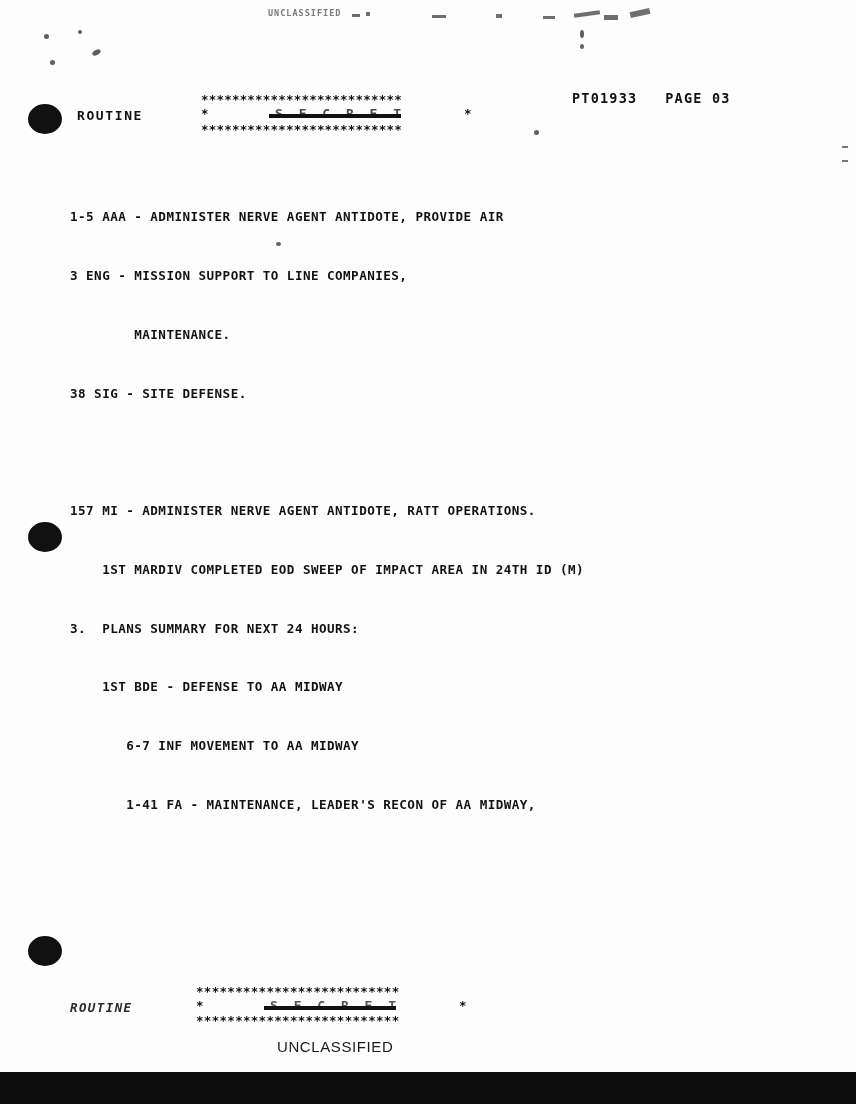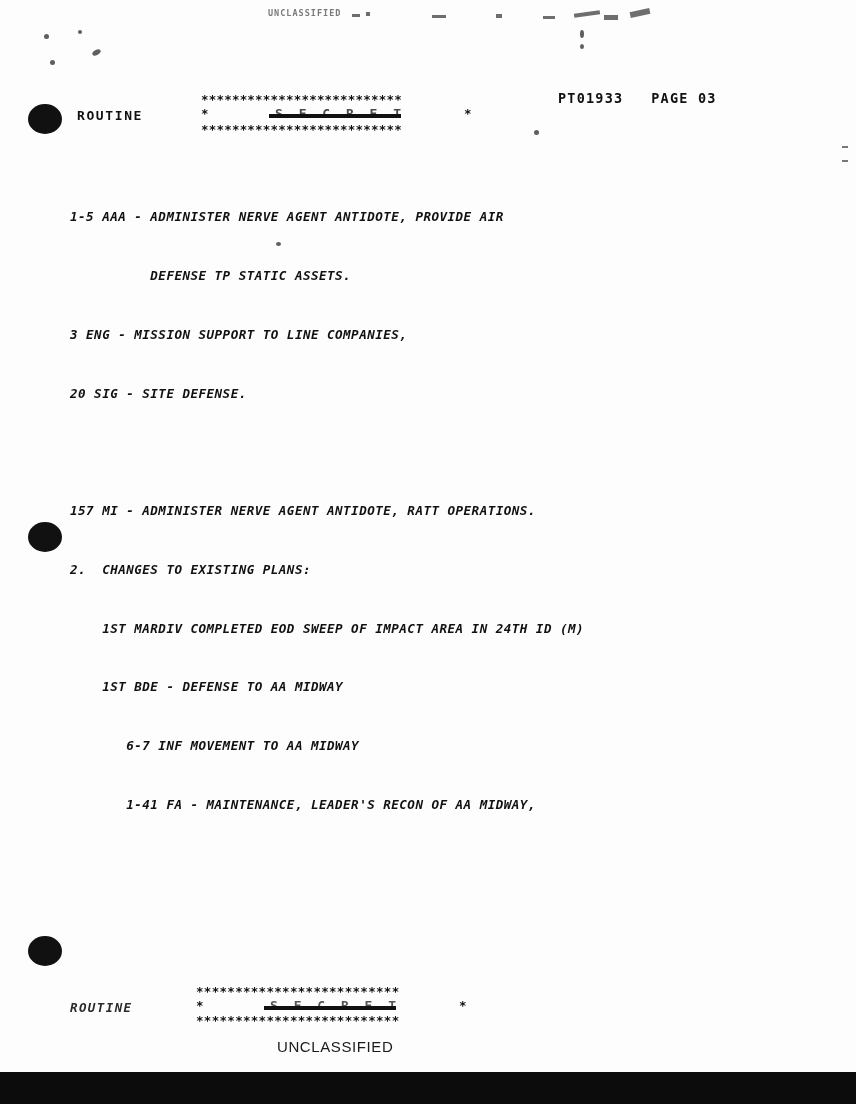--- a/index.html
+++ b/index.html
@@ -128,36 +128,36 @@
   #secret-row-top .strike {
     position: absolute;
     left: 68px;
     top: 8px;
     width: 132px;
     height: 4px;
     background: #111;
   }
   #doc-ref {
     position: absolute;
-    left: 558px;
+    left: 572px;
     top: 90px;
     font-size: 13.5px;
     letter-spacing: 1.2px;
   }
 
   
   #body-lines {
     position: absolute;
     left: 70px;
     top: 168px;
     font-size: 12.6px;
     line-height: 19.6px;
     letter-spacing: 0.45px;
   }
-  #body-lines div { min-height: 19.6px; font-style: italic; }
+  #body-lines div { min-height: 19.6px; }
 
   
   #routine-bottom {
     position: absolute;
     left: 70px;
     top: 1000px;
     font-size: 12.5px;
     letter-spacing: 1.4px;
     font-style: italic;
     color: #2b2b2b;
@@ -265,27 +265,27 @@
       <span class="strike"></span>
       <span class="mono star-right">*</span>
     </div>
 
     <div id="stars-top-2" class="mono">**************************</div>
 
     <div id="doc-ref" class="mono">PT01933   PAGE 03</div>
 
     <div id="body-lines" class="mono">
       <div>1-5 AAA - ADMINISTER NERVE AGENT ANTIDOTE, PROVIDE AIR</div>
-      <div>          DEFENSE TP STATIC ASSETS.</div>
       <div>3 ENG - MISSION SUPPORT TO LINE COMPANIES,</div>
-      <div>20 SIG - SITE DEFENSE.</div>
+      <div>        MAINTENANCE.</div>
+      <div>38 SIG - SITE DEFENSE.</div>
       <div></div>
       <div>157 MI - ADMINISTER NERVE AGENT ANTIDOTE, RATT OPERATIONS.</div>
-      <div>2.  CHANGES TO EXISTING PLANS:</div>
       <div>    1ST MARDIV COMPLETED EOD SWEEP OF IMPACT AREA IN 24TH ID (M)</div>
+      <div>3.  PLANS SUMMARY FOR NEXT 24 HOURS:</div>
       <div>    1ST BDE - DEFENSE TO AA MIDWAY</div>
       <div>       6-7 INF MOVEMENT TO AA MIDWAY</div>
       <div>       1-41 FA - MAINTENANCE, LEADER'S RECON OF AA MIDWAY,</div>
       
       
       
       
       
       
       

